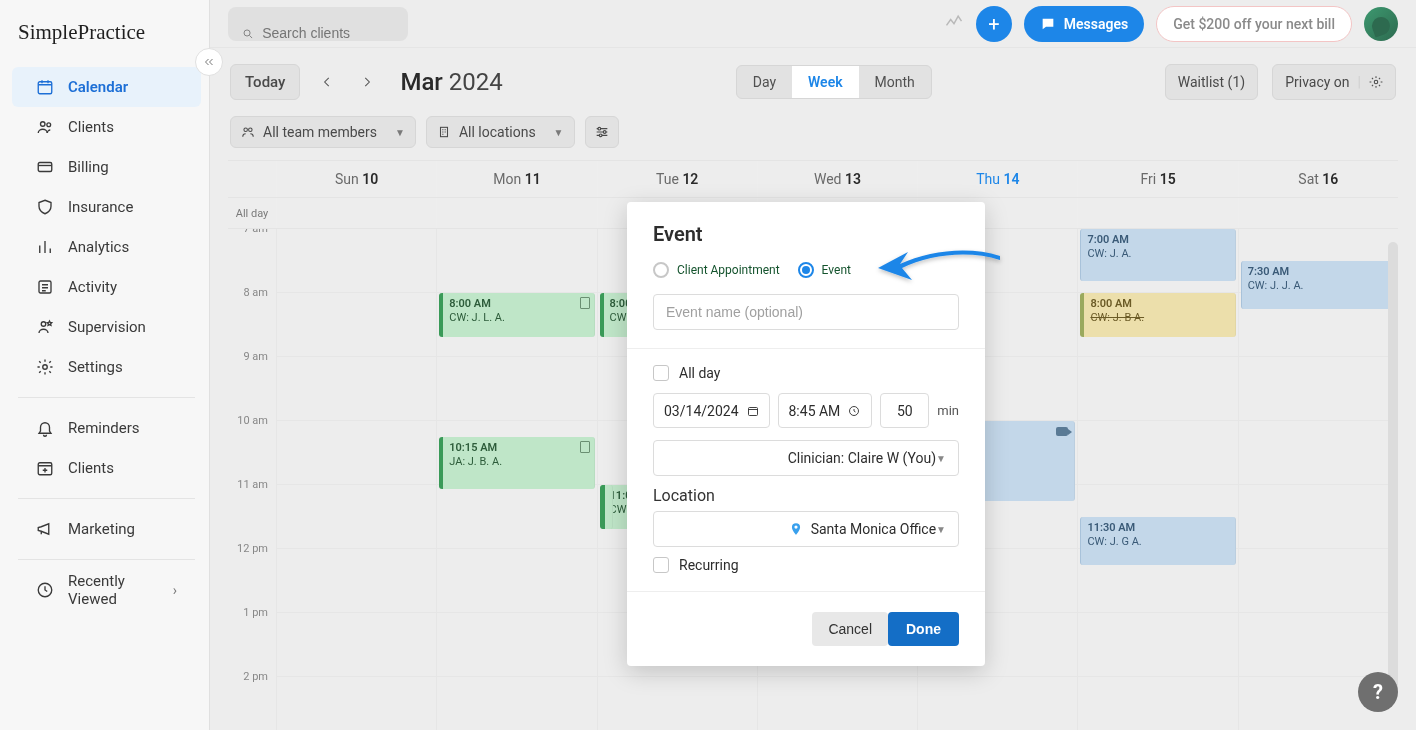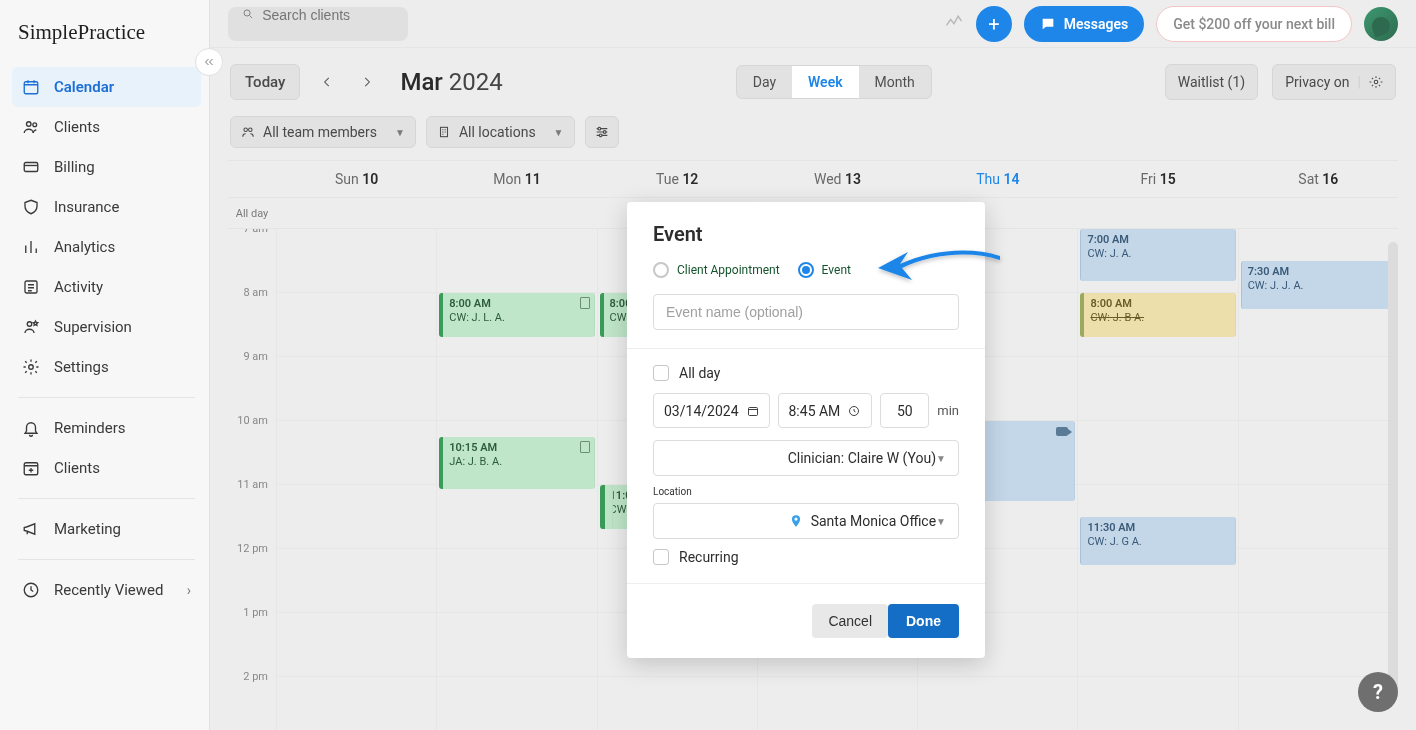--- a/index.html
+++ b/index.html
@@ -45,21 +45,21 @@
   border: 1px solid #e0e0e0;
   display: flex; align-items: center; justify-content: center;
   font-size: 12px; color: #666;
   cursor: pointer;
 }
 .nav { padding: 12px 8px 0 12px; }
 .nav-item {
   display: flex; align-items: center;
   height: 40px;
   border-radius: 6px;
-  padding: 0 10px;
+  padding: 0 24px;
   color: #3a3a3a;
   font-size: 15px;
   cursor: pointer;
 }
 .nav-item.active {
   background: #e8f2fb;
   color: #1d6fd6;
   font-weight: 600;
 }
 .nav-item .icon, .nav-item svg {
@@ -80,21 +80,21 @@
 }
 
 .topbar {
   height: 48px;
   display: flex; align-items: center;
   padding: 6px 18px;
   gap: 12px;
   border-bottom: 1px solid #e5e5e5;
 }
 .search-box {
-  display: flex; align-items: flex-start;
+  display: flex; align-items: flex-end;
   background: #e0e0e0;
   border-radius: 8px;
   height: 34px;
   padding: 0 14px;
   color: #7a7a7a;
   width: 180px;
 }
 .search-box input {
   background: transparent; border: none; outline: none;
   color: #5a5a5a; font-size: 14px; margin-left: 8px; width: 100%;
@@ -271,21 +271,21 @@
   height: 35px; border: 1px solid #dcdcdc; border-radius: 4px;
   display: flex; align-items: center; padding: 0 10px; font-size: 14px;
   gap: 8px; background: #fff;
 }
 .select-box {
   height: 36px; border: 1px solid #dcdcdc; border-radius: 4px;
   display: flex; align-items: center; padding: 0 12px; font-size: 14px;
   justify-content: flex-end; cursor: pointer; margin-bottom: 10px;
 }
 .select-box .caret { font-size: 10px; color: #888; }
-.label-small { font-size: 10px; color: #333; margin-bottom: 6px; }
+.label-small { font-size: 16px; color: #333; margin-bottom: 6px; }
 .loc-select { display: flex; align-items: center; gap: 8px; }
 .pin-blue { color: #39a0ed; }
 .modal-actions {
   display: flex; justify-content: flex-end; margin-top: 20px;
 }
 .btn-cancel {
   background: #e8e8e8; border: none; border-radius: 4px; height: 34px;
   padding: 0 16px; font-size: 14px; color: #333; cursor: pointer;
 }
 .btn-done {

